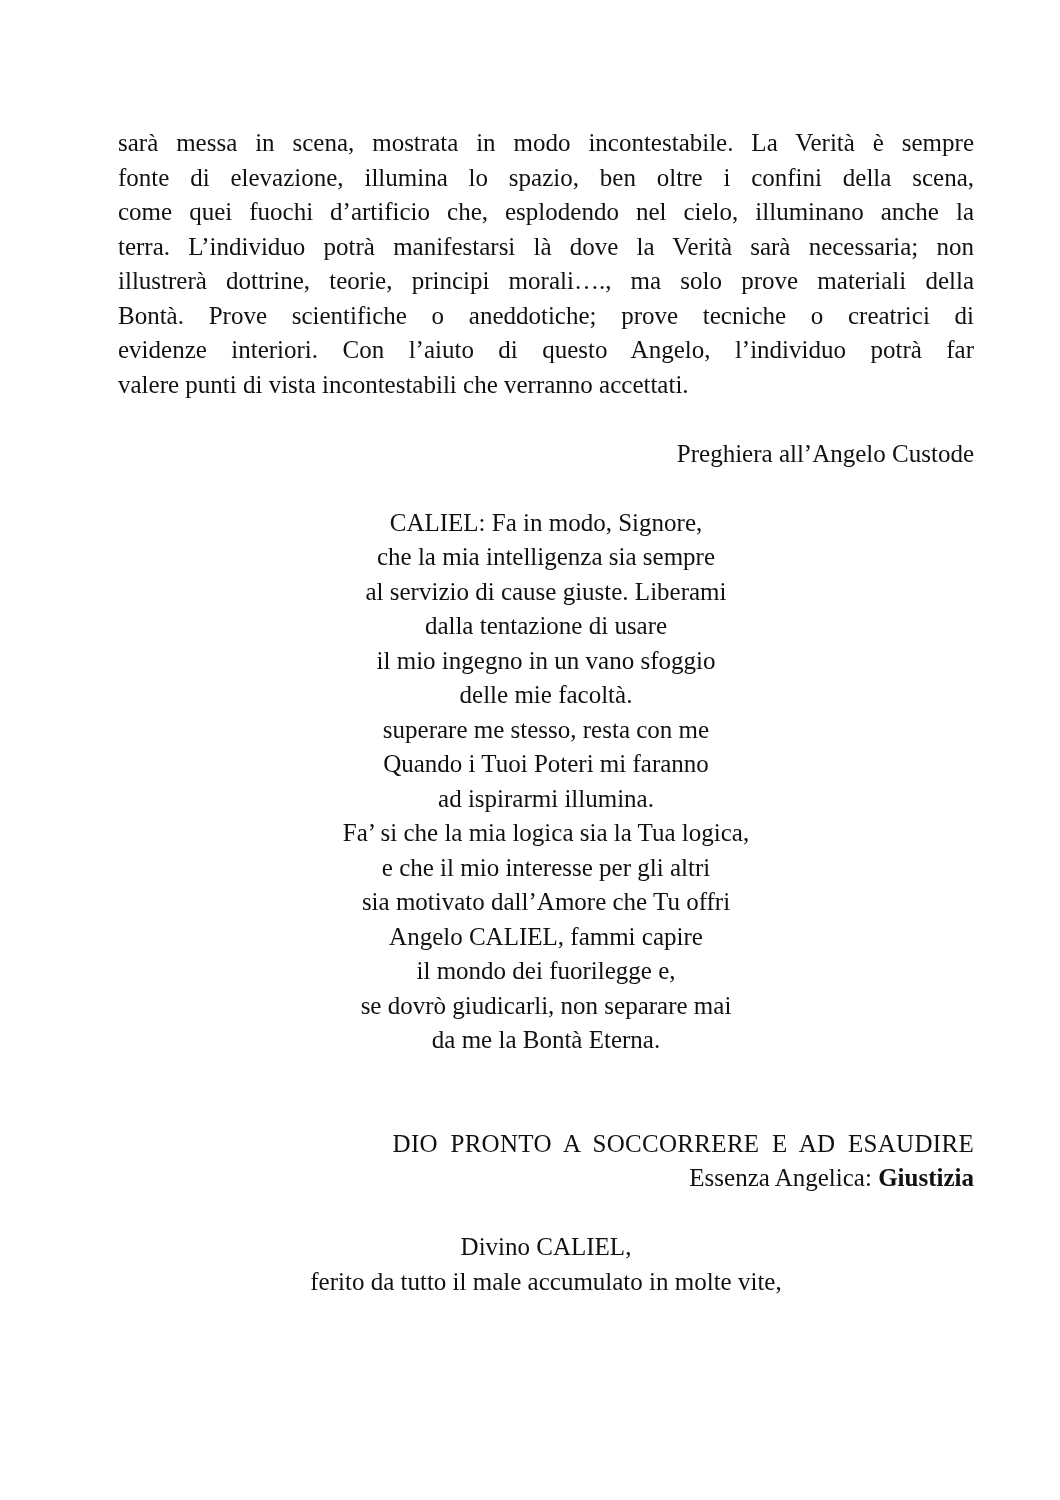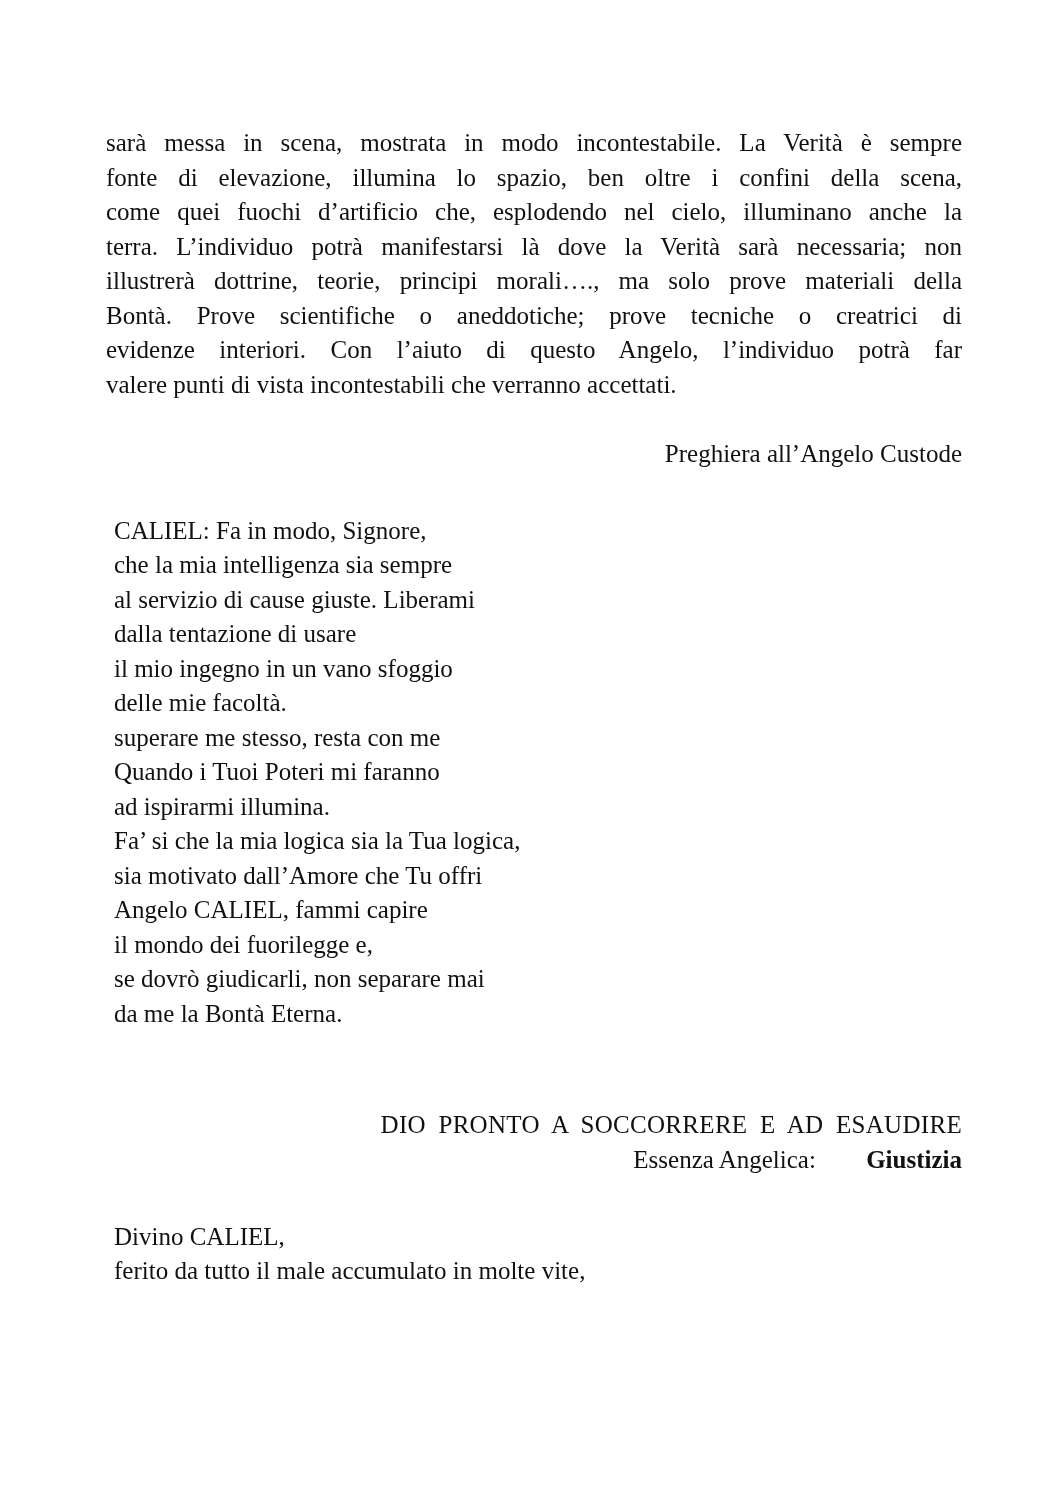--- a/index.html
+++ b/index.html
@@ -3,30 +3,30 @@
   <meta charset="utf-8">
   <style>
     html, body { margin: 0; padding: 0; background: #ffffff; }
     body {
       width: 1060px; height: 1500px; position: relative; overflow: hidden;
       font-family: "Liberation Serif", "DejaVu Serif", serif;
       color: #111111;
       font-size: 25px;
       line-height: 34.5px;
     }
-    .page { position: absolute; left: 106px; top: 126px; width: 856px; }
+    .page { position: absolute; left: 118px; top: 126px; width: 856px; }
     .para { margin: 0; text-align: justify; text-align-last: left; }
     .para .ln { display: block; text-align: justify; text-align-last: justify; }
     .para .ln.last { text-align-last: left; }
     .center { text-align: right; margin: 0; }
     .gap { height: 34.5px; }
-    .verse { margin: 8px; }
+    .verse { margin: 0; text-align: center; }
     .verse .ln { display: block; white-space: nowrap; }
     .title-caps { word-spacing: 6px; letter-spacing: 0.3px; }
-    b { font-weight: bold; margin-left: 44px; }
+    b { font-weight: bold; }
   </style>
 </head>
 <body>
 
 <div class="page">
 
   <div class="para">
     <span class="ln">sarà messa in scena, mostrata in modo incontestabile. La Verità è sempre</span>
     <span class="ln">fonte di elevazione, illumina lo spazio, ben oltre i confini della scena,</span>
     <span class="ln">come quei fuochi d’artificio che, esplodendo nel cielo, illuminano anche la</span>
@@ -45,20 +45,21 @@
     <span class="ln">CALIEL: Fa in modo, Signore,</span>
     <span class="ln">che la mia intelligenza sia sempre</span>
     <span class="ln">al servizio di cause giuste. Liberami</span>
     <span class="ln">dalla tentazione di usare</span>
     <span class="ln">il mio ingegno in un vano sfoggio</span>
     <span class="ln">delle mie facoltà.</span>
     <span class="ln">superare me stesso, resta con me</span>
     <span class="ln">Quando i Tuoi Poteri mi faranno</span>
     <span class="ln">ad ispirarmi illumina.</span>
     <span class="ln">Fa’ si che la mia logica sia la Tua logica,</span>
+    <span class="ln">e che il mio interesse per gli altri</span>
     <span class="ln">sia motivato dall’Amore che Tu offri</span>
     <span class="ln">Angelo CALIEL, fammi capire</span>
     <span class="ln">il mondo dei fuorilegge e,</span>
     <span class="ln">se dovrò giudicarli, non separare mai</span>
     <span class="ln">da me la Bontà Eterna.</span>
   </div>
 
   <div class="gap"></div>
   <div class="gap"></div>
   <p class="center title-caps">DIO PRONTO A SOCCORRERE E AD ESAUDIRE</p>

